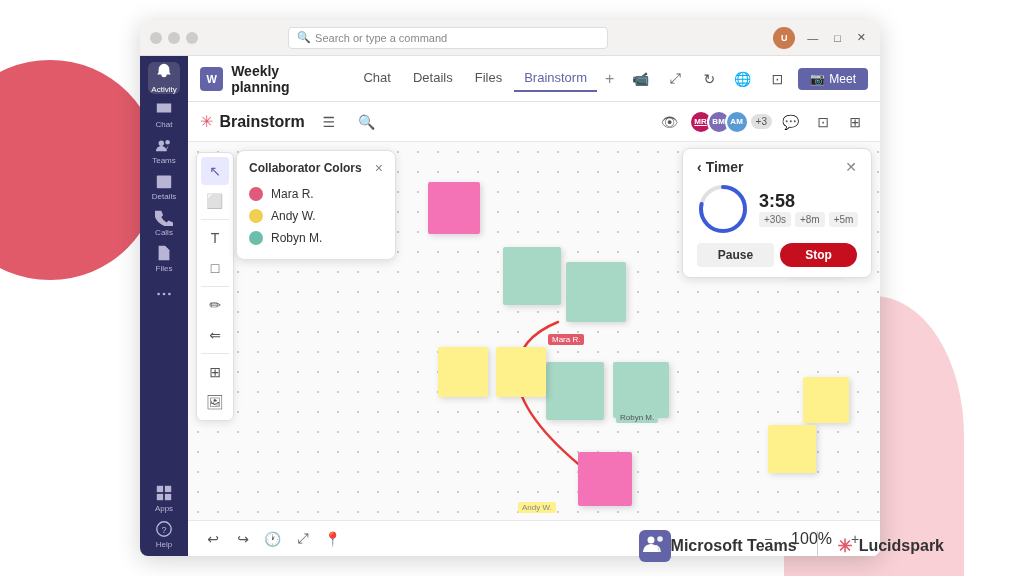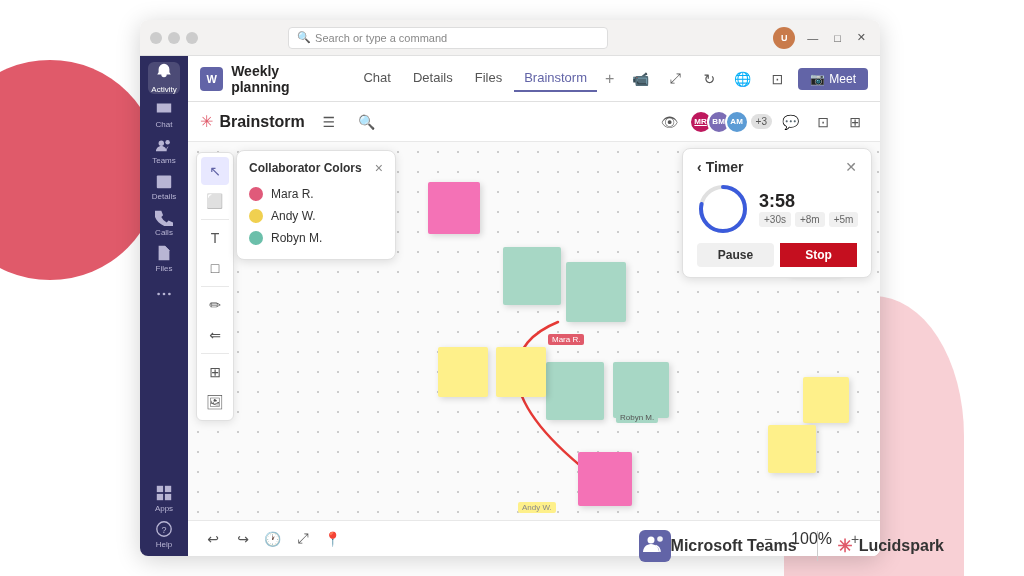--- a/index.html
+++ b/index.html
@@ -543,21 +543,21 @@
       font-weight: 600;
       cursor: pointer;
       color: #333;
       text-align: center;
     }
     .timer-stop-btn {
       flex: 1;
       padding: 5px 0;
       background: #c50f1f;
       border: none;
-      border-radius: 0;
+      border-radius: 12px;
       font-size: 12px;
       font-weight: 600;
       cursor: pointer;
       color: #fff;
     }
 
     
     .bottom-toolbar {
       height: 36px;
       background: #fff;

